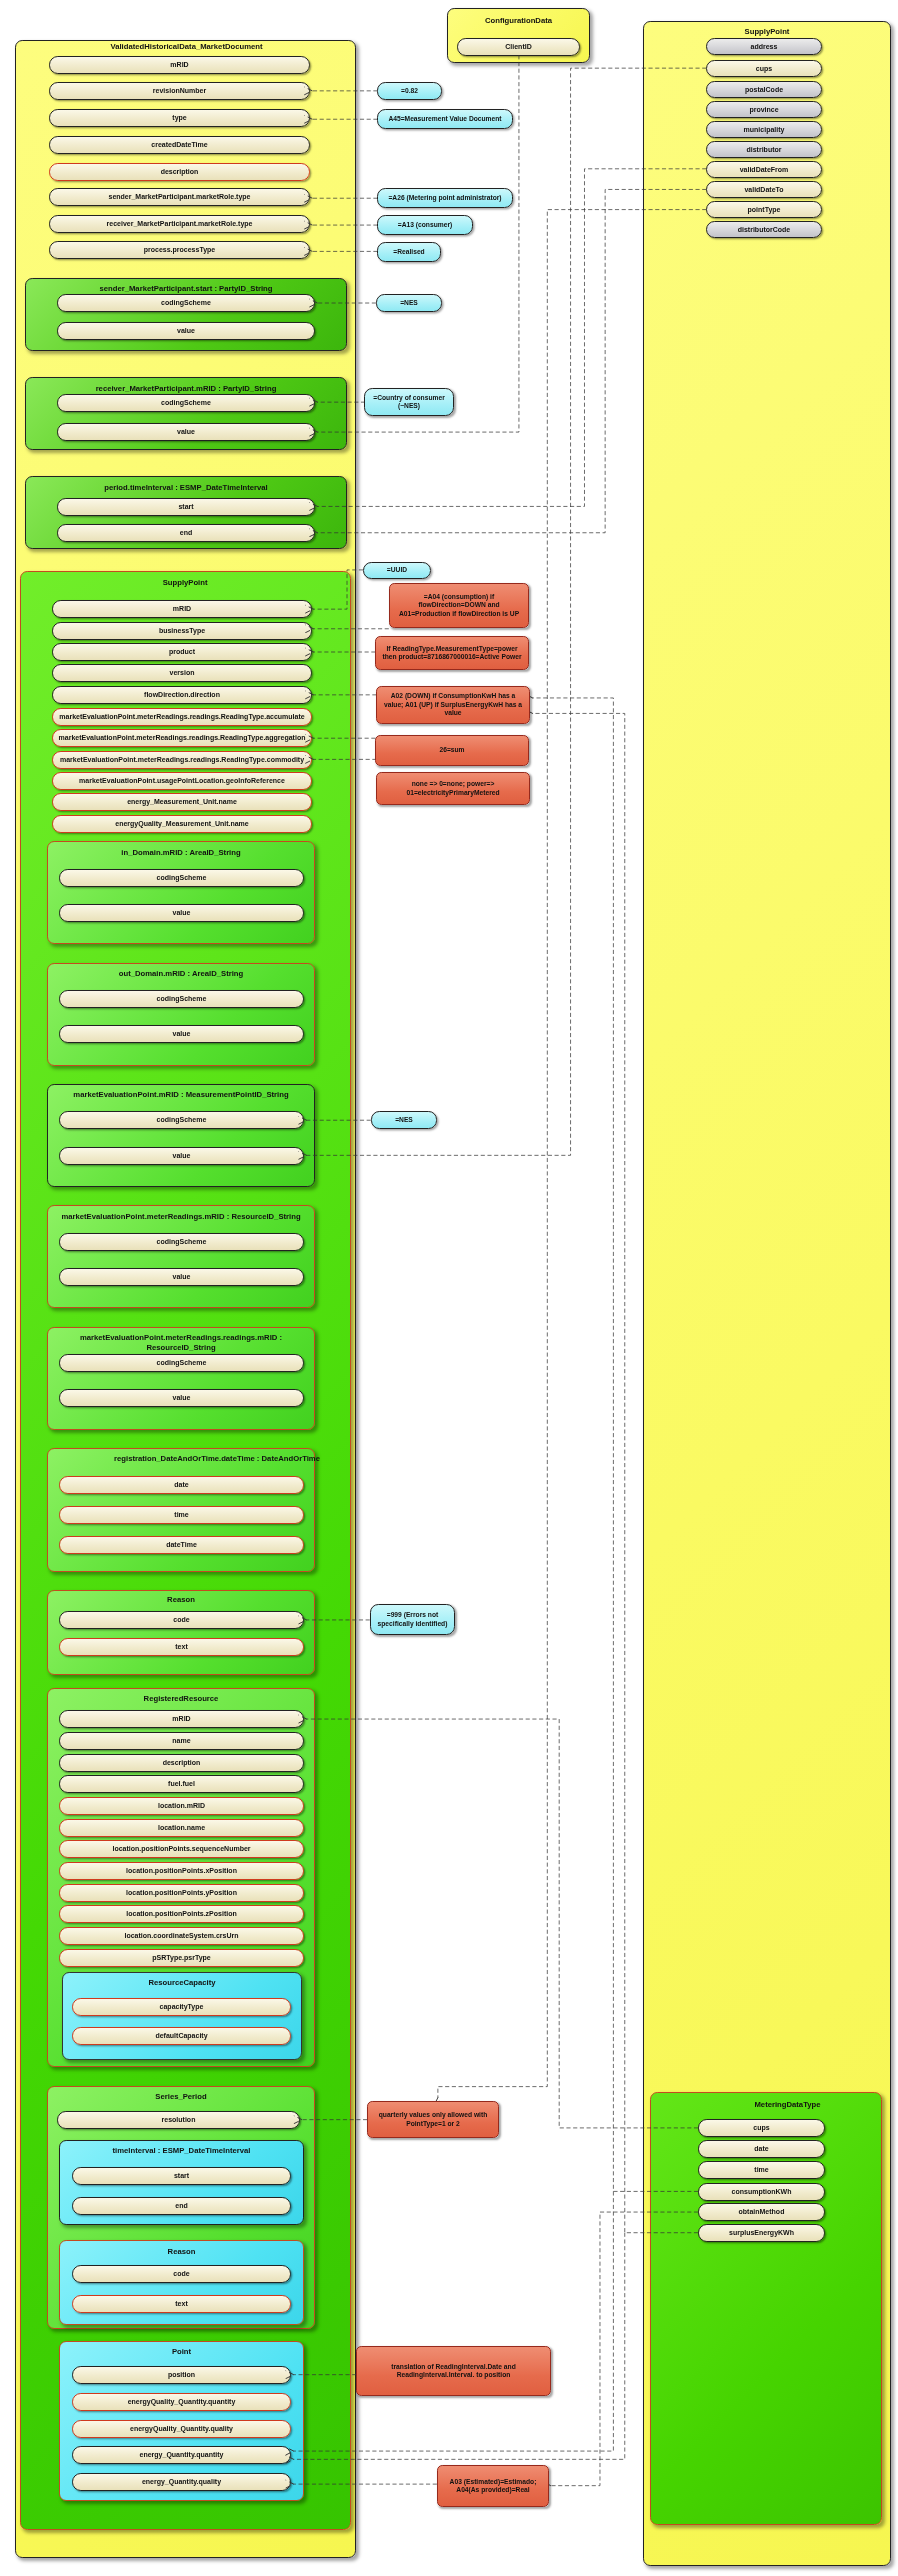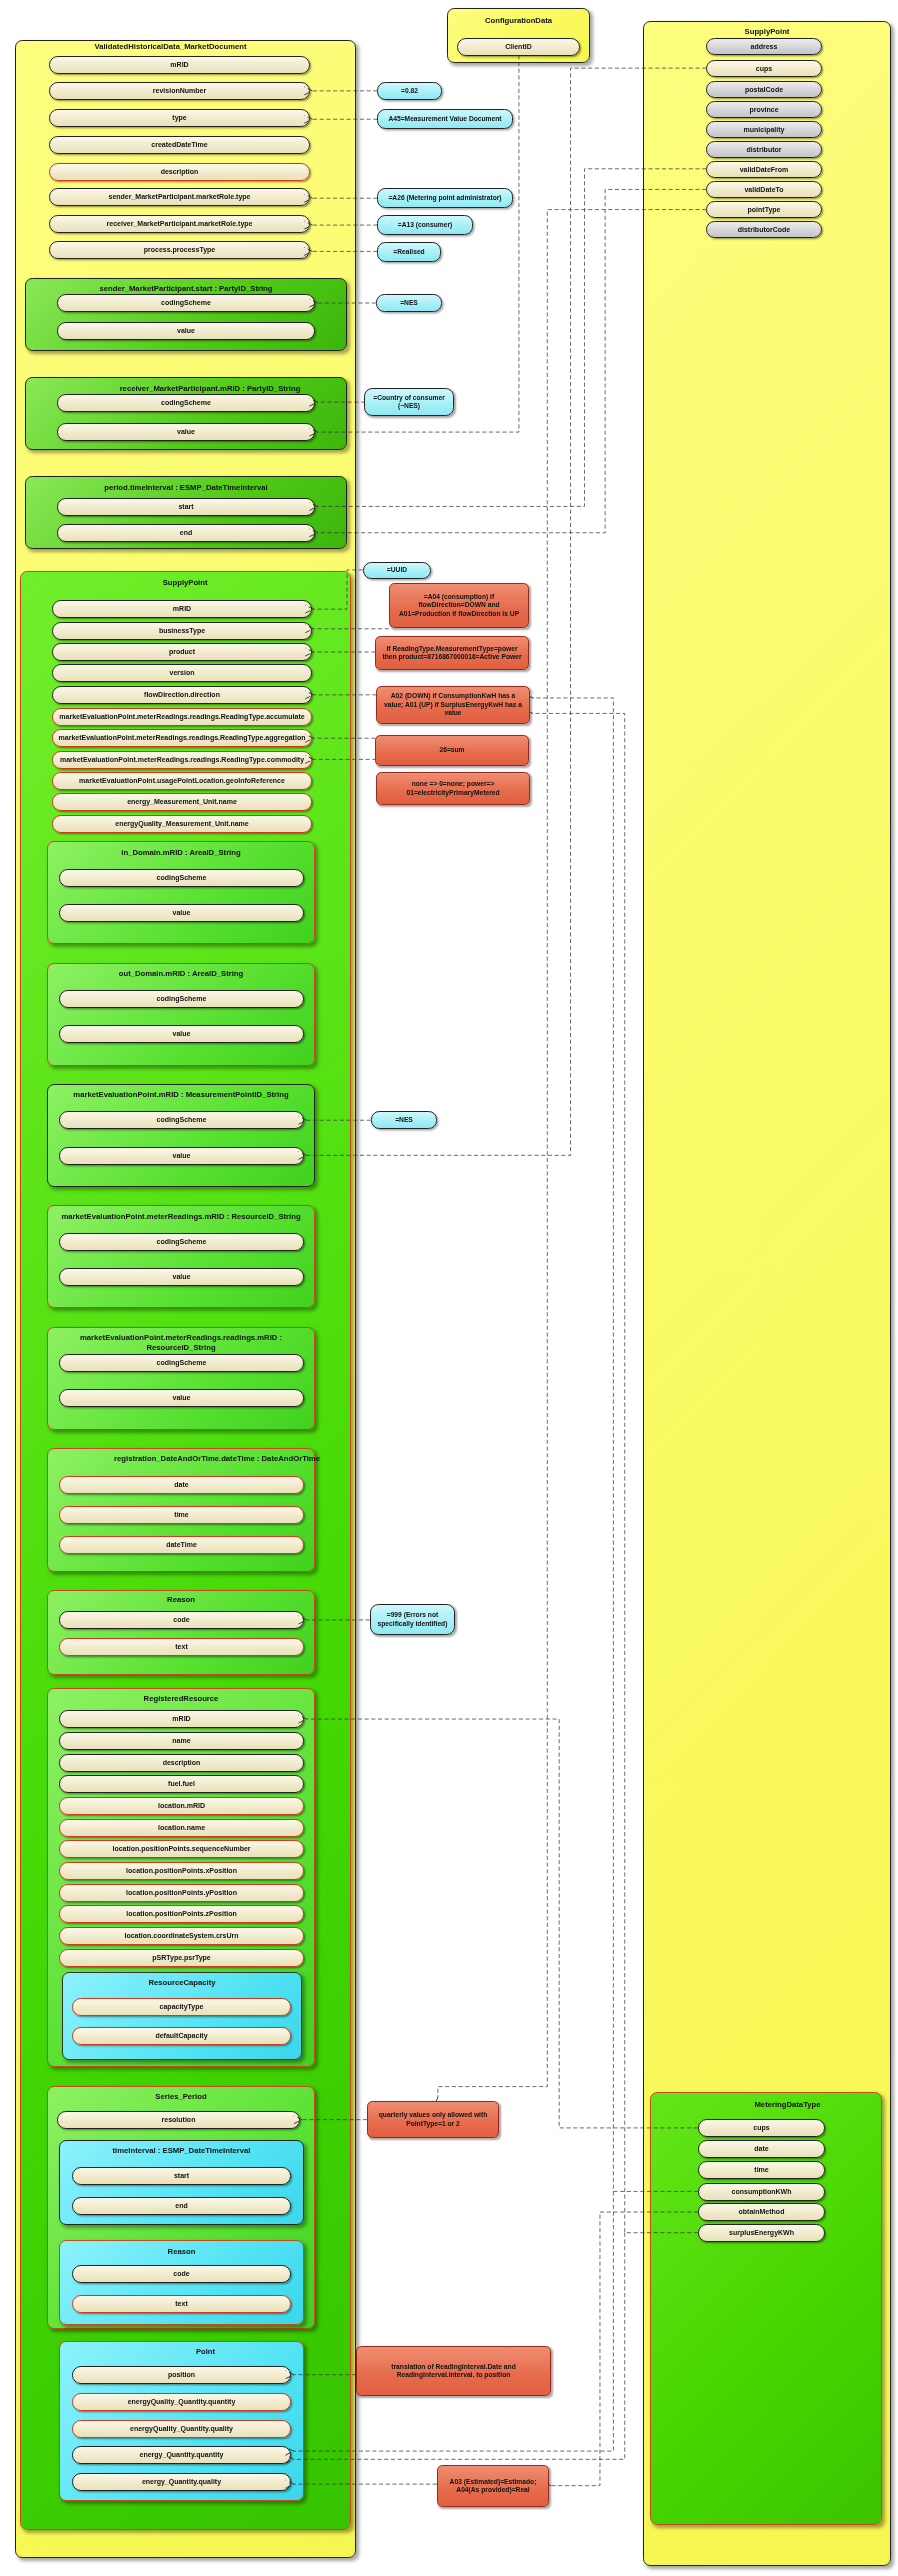--- a/index.html
+++ b/index.html
@@ -73,29 +73,29 @@
     <path d="M 716 3138 H 593" marker-end="url(#arr)"></path>
     <path d="M 711 4106 H 584" marker-end="url(#arr)"></path>
     <path d="M 1368 406 H 1060 V 4042 H 848 V 4064" marker-end="url(#arr)"></path>
     <path d="M 690 4600 H 568" marker-end="url(#arr)"></path>
     <path d="M 1352 4285 H 1162 V 4815 H 1066" marker-end="url(#arr)"></path>
     <path d="M 846 4812 H 568" marker-end="url(#arr)"></path>
     <path d="M 1188 4245 V 4748 H 568" marker-end="url(#arr)"></path>
     <path d="M 1210 4325 V 4764 H 568" marker-end="url(#arr)"></path>
   </svg>
 <div class="dbox bg-yellow bd-black" style="left: 14.5px; top: 40px; width: 341px; height: 2518px;"></div>
-    <div class="btitle" style="left: 0; top: 42px; width: 341px;">ValidatedHistoricalData_MarketDocument</div>
+    <div class="btitle" style="left: 16px; top: 42px; width: 341px;">ValidatedHistoricalData_MarketDocument</div>
     <div class="dbox bg-yellow bd-black" style="left: 447px; top: 7.7px; width: 143px; height: 55px;"></div>
     <div class="btitle" style="left: 447px; top: 15.5px; width: 143px;">ConfigurationData</div>
     <div class="dbox bg-yellow bd-black" style="left: 643px; top: 20.6px; width: 248px; height: 2545px;"></div>
     <div class="btitle" style="left: 643px; top: 27px; width: 248px;">SupplyPoint</div>
     <div class="dbox bg-green bd-black" style="left: 25px; top: 278px; width: 322px; height: 73px;"></div>
     <div class="btitle" style="left: 25px; top: 284px; width: 322px;">sender_MarketParticipant.start : PartyID_String</div>
     <div class="dbox bg-green bd-black" style="left: 25px; top: 377px; width: 322px; height: 73px;"></div>
-    <div class="btitle" style="left: 25px; top: 384px; width: 322px; margin-left: 24px;">receiver_MarketParticipant.mRID : PartyID_String</div>
+    <div class="btitle" style="left: 25px; top: 384px; width: 322px;">receiver_MarketParticipant.mRID : PartyID_String</div>
     <div class="dbox bg-green bd-black" style="left: 25px; top: 476px; width: 322px; height: 73px;"></div>
     <div class="btitle" style="left: 25px; top: 483px; width: 322px;">period.timeInterval : ESMP_DateTimeInterval</div>
     <div class="dbox bg-tsgreen bd-red" style="left: 19.6px; top: 571px; width: 331px; height: 1959px;"></div>
     <div class="btitle" style="left: 19.6px; top: 578px; width: 331px;">SupplyPoint</div>
     <div class="dbox bg-subgreen bd-red" style="left: 47px; top: 841px; width: 268px; height: 103px;"></div>
     <div class="btitle" style="left: 47px; top: 848px; width: 268px;">in_Domain.mRID : AreaID_String</div>
     <div class="dbox bg-subgreen bd-red" style="left: 47px; top: 963px; width: 268px; height: 103px;"></div>
     <div class="btitle" style="left: 47px; top: 969px; width: 268px;">out_Domain.mRID : AreaID_String</div>
     <div class="dbox bg-subgreen bd-black" style="left: 47px; top: 1084px; width: 268px; height: 103px;"></div>
     <div class="btitle" style="left: 47px; top: 1090px; width: 268px;">marketEvaluationPoint.mRID : MeasurementPointID_String</div>
@@ -111,21 +111,21 @@
     <div class="btitle" style="left: 47px; top: 1694px; width: 268px;">RegisteredResource</div>
     <div class="dbox bg-cyan bd-dark" style="left: 62px; top: 1972px; width: 240px; height: 88px;"></div>
     <div class="btitle" style="left: 62px; top: 1978px; width: 240px;">ResourceCapacity</div>
     <div class="dbox bg-subgreen bd-red" style="left: 47px; top: 2086px; width: 268px; height: 243px;"></div>
     <div class="btitle" style="left: 47px; top: 2092px; width: 268px;">Series_Period</div>
     <div class="dbox bg-cyan bd-black" style="left: 59px; top: 2140px; width: 245px; height: 85px;"></div>
     <div class="btitle" style="left: 59px; top: 2146px; width: 245px;">timeInterval : ESMP_DateTimeInterval</div>
     <div class="dbox bg-cyan bd-red" style="left: 59px; top: 2240px; width: 245px; height: 85px;"></div>
     <div class="btitle" style="left: 59px; top: 2247px; width: 245px;">Reason</div>
     <div class="dbox bg-cyan bd-red" style="left: 59px; top: 2341px; width: 245px; height: 160px;"></div>
-    <div class="btitle" style="left: 59px; top: 2347px; width: 245px; margin-left: 24px;">Point</div>
+    <div class="btitle" style="left: 59px; top: 2347px; width: 245px;">Point</div>
     <div class="dbox bg-mdt bd-red" style="left: 650px; top: 2092px; width: 232px; height: 433px;"></div>
     <div class="btitle" style="left: 650px; top: 2100px; width: 275px;">MeteringDataType</div>
     <div class="pill" style="left: 49px; top: 56px; width: 261px; height: 17.6px;">mRID</div>
     <div class="pill" style="left: 49px; top: 82px; width: 261px; height: 17.6px;">revisionNumber</div>
     <div class="pill" style="left: 49px; top: 109px; width: 261px; height: 17.6px;">type</div>
     <div class="pill" style="left: 49px; top: 136px; width: 261px; height: 17.6px;">createdDateTime</div>
     <div class="pill red" style="left: 49px; top: 163px; width: 261px; height: 17.6px;">description</div>
     <div class="pill" style="left: 49px; top: 188px; width: 261px; height: 17.6px;">sender_MarketParticipant.marketRole.type</div>
     <div class="pill" style="left: 49px; top: 215px; width: 261px; height: 17.6px;">receiver_MarketParticipant.marketRole.type</div>
     <div class="pill" style="left: 49px; top: 241px; width: 261px; height: 17.6px;">process.processType</div>

